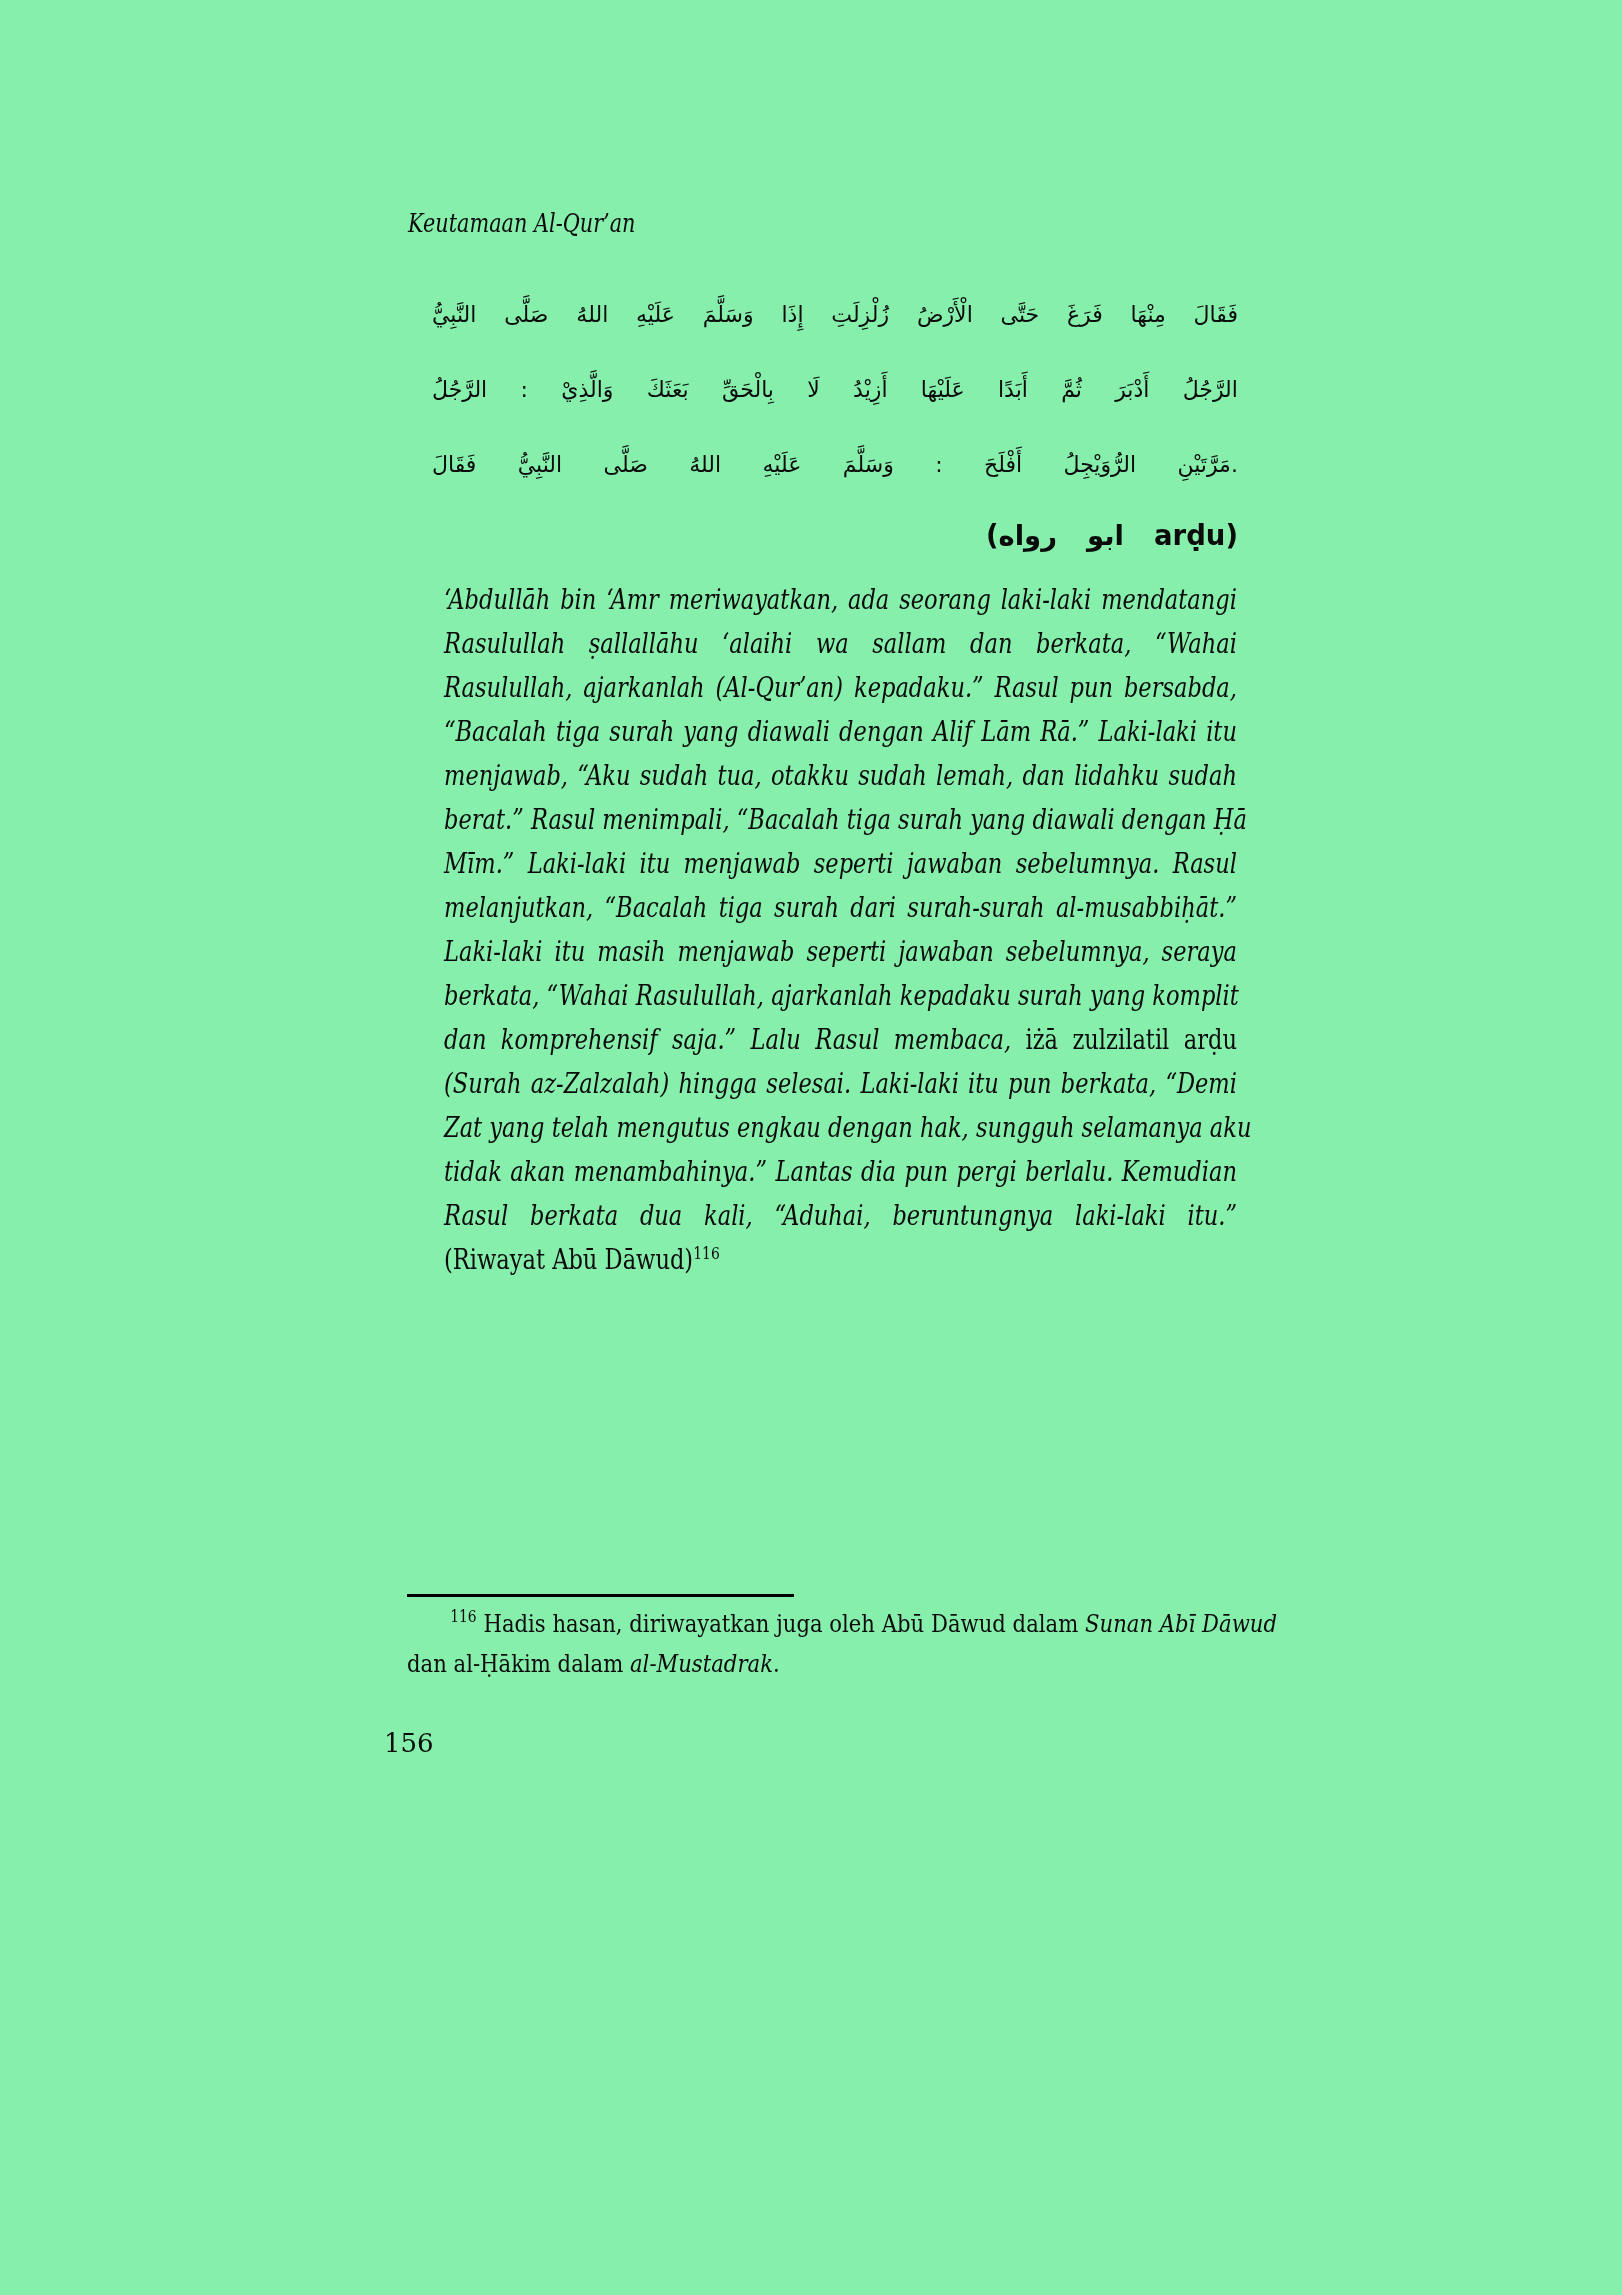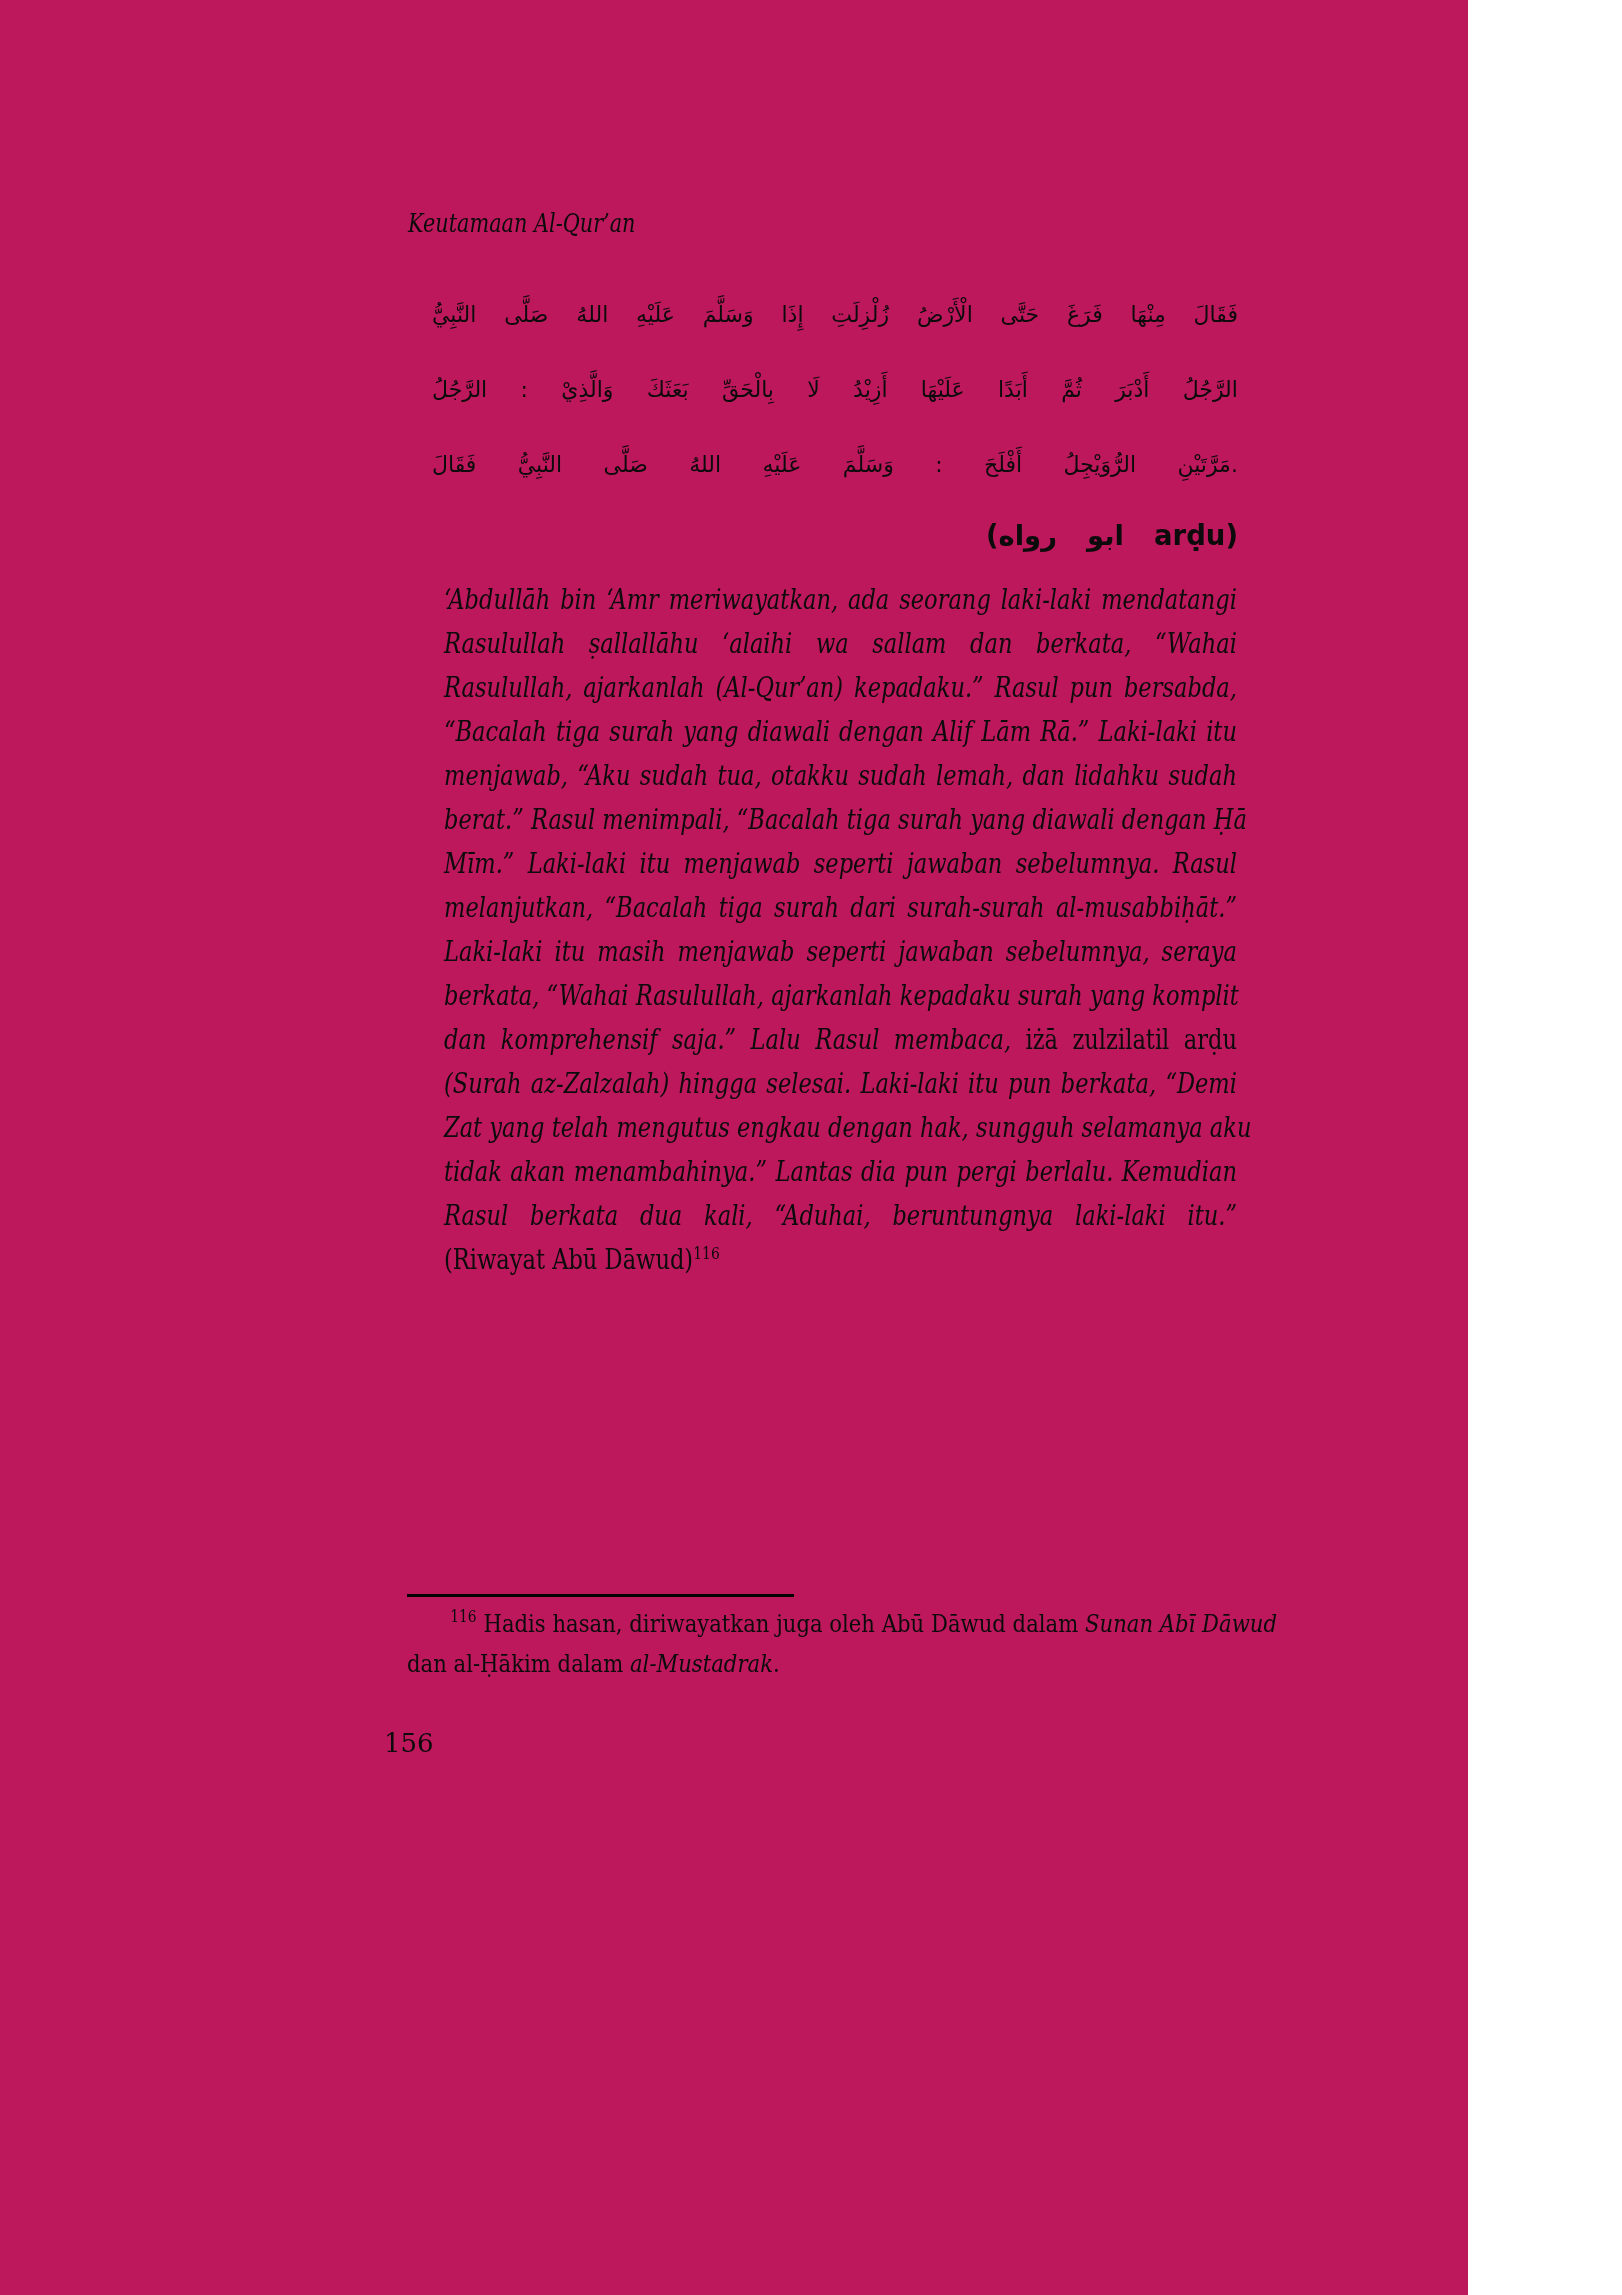--- a/index.html
+++ b/index.html
@@ -2,23 +2,23 @@
 <html style="font-size:10.5px"><head>
 <meta charset="utf-8">
 <style>
   html, body {
     margin: 0;
     padding: 0;
     background: #ffffff;
   }
   .page {
     position: relative;
-    width: 1468px;
+    width: 1622px;
     height: 2295px;
-    background: #be185d;
+    background: #86efac;
     color: #0b0b0b;
     font-family: "DejaVu Serif", serif;
     overflow: hidden;
   }
 
   
   .running-header {
     position: absolute;
     left: 408px;
     top: 208px;

